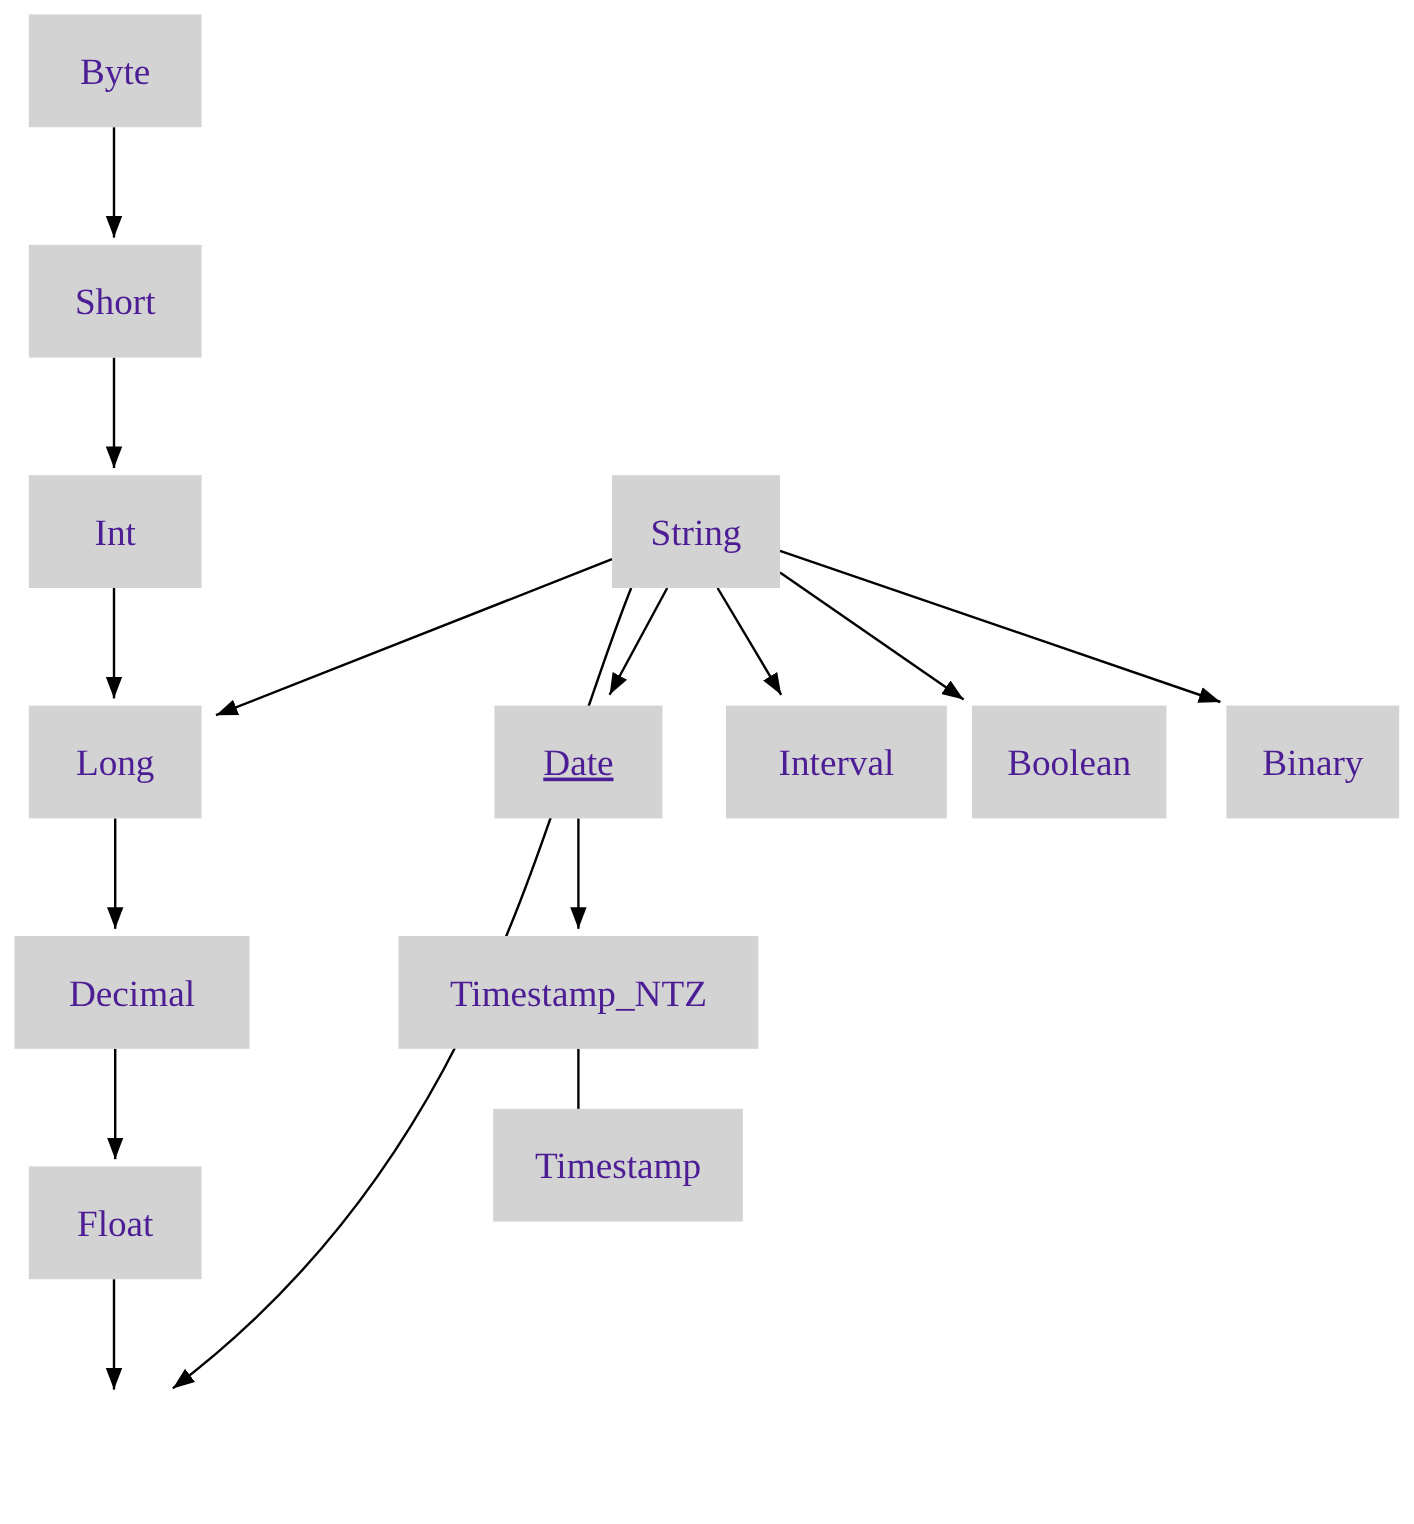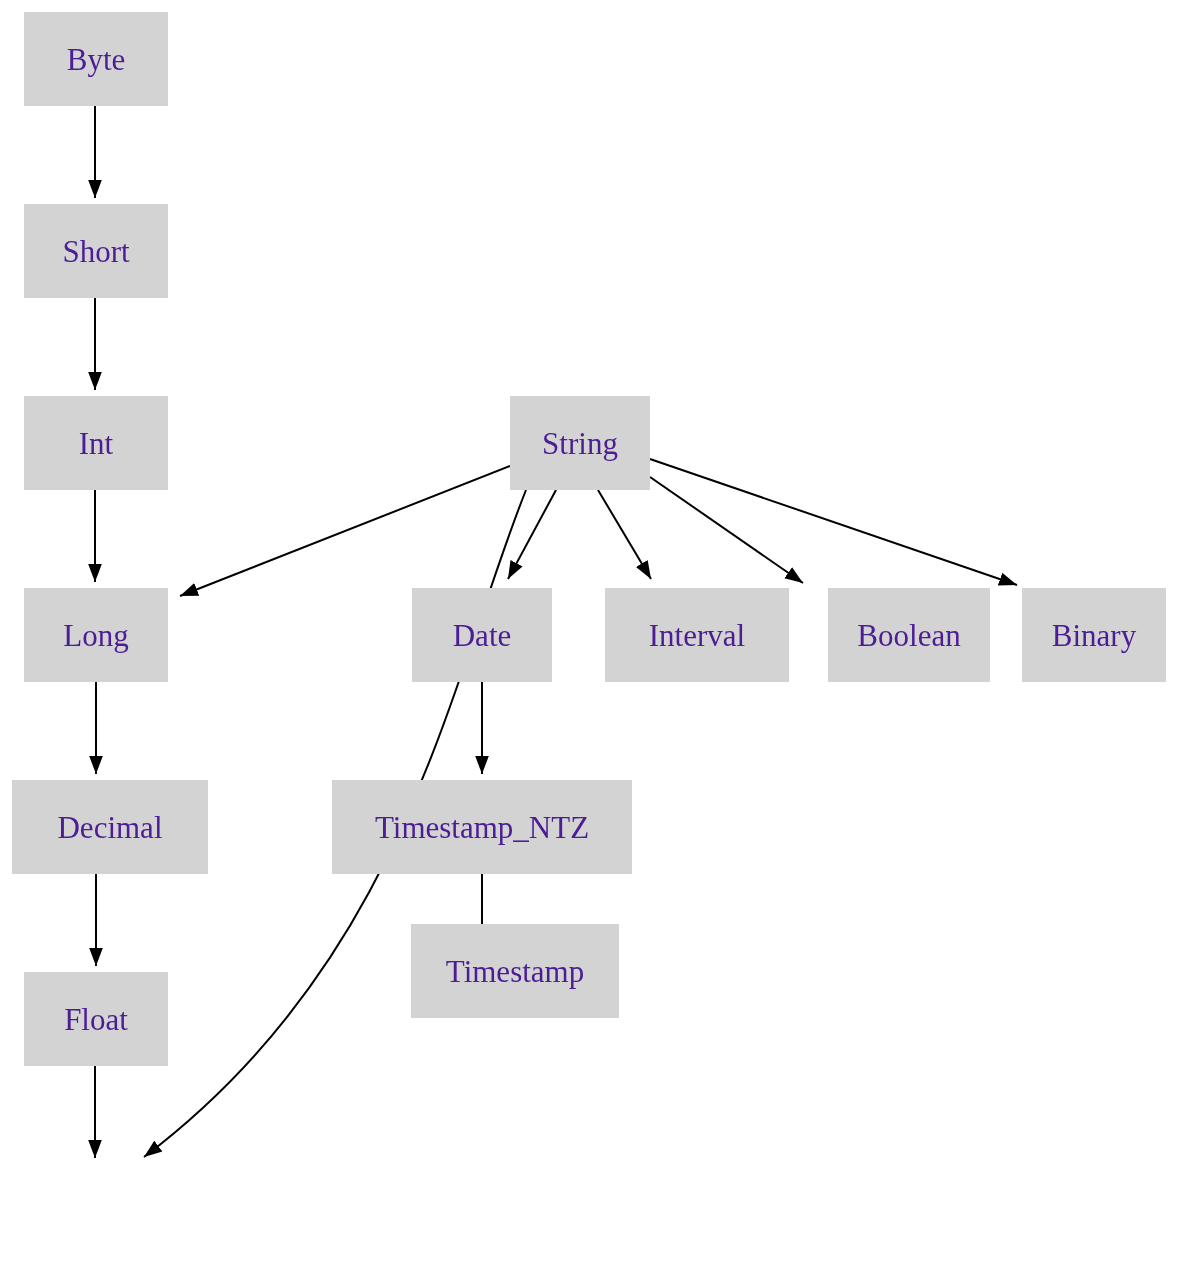--- a/index.html
+++ b/index.html
@@ -59,22 +59,22 @@
     <path d="M650,477 L803,583" stroke="#000000" stroke-width="2" fill="none" marker-end="url(#arrow)"></path>
     <path d="M650,459 L1017,585" stroke="#000000" stroke-width="2" fill="none" marker-end="url(#arrow)"></path>
     <path d="M526,490 C450,680 405,960 144,1157" stroke="#000000" stroke-width="2" fill="none" marker-end="url(#arrow)"></path>
   </svg>
 
   <div class="node" style="left:24px;  top:12px;   width:144px; height:94px;">Byte</div>
   <div class="node" style="left:24px;  top:204px;  width:144px; height:94px;">Short</div>
   <div class="node" style="left:24px;  top:396px;  width:144px; height:94px;">Int</div>
   <div class="node" style="left:510px; top:396px;  width:140px; height:94px;">String</div>
   <div class="node" style="left:24px;  top:588px;  width:144px; height:94px;">Long</div>
-  <div class="node" style="left:412px; top:588px;  width:140px; height:94px;">Date</div>
+  <div class="node" style="left:412px; top:588px;  width:140px; height:94px;text-decoration:underline;">Date</div>
   <div class="node" style="left:605px; top:588px;  width:184px; height:94px;">Interval</div>
-  <div class="node" style="left:810px; top:588px;  width:162px; height:94px;margin-left:18px;">Boolean</div>
+  <div class="node" style="left:810px; top:588px;  width:162px; height:94px;">Boolean</div>
   <div class="node" style="left:1022px;top:588px;  width:144px; height:94px;">Binary</div>
   <div class="node" style="left:12px;  top:780px;  width:196px; height:94px;">Decimal</div>
   <div class="node" style="left:332px; top:780px;  width:300px; height:94px;">Timestamp_NTZ</div>
   <div class="node" style="left:24px;  top:972px;  width:144px; height:94px;">Float</div>
   <div class="node" style="left:378px; top:924px;  width:208px; height:94px;margin-left:33px;">Timestamp</div>
 
 </div>
 
 </body></html>

